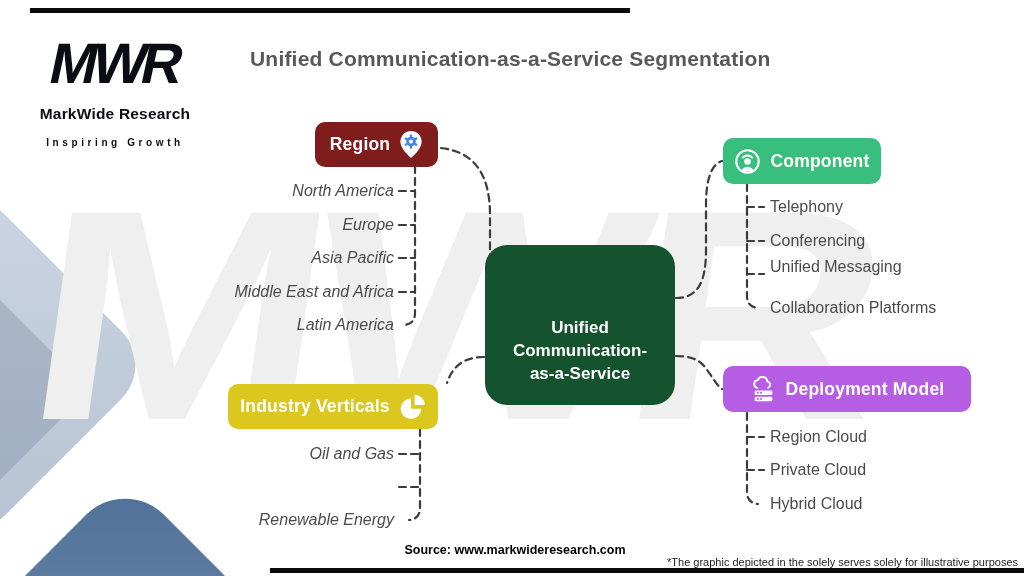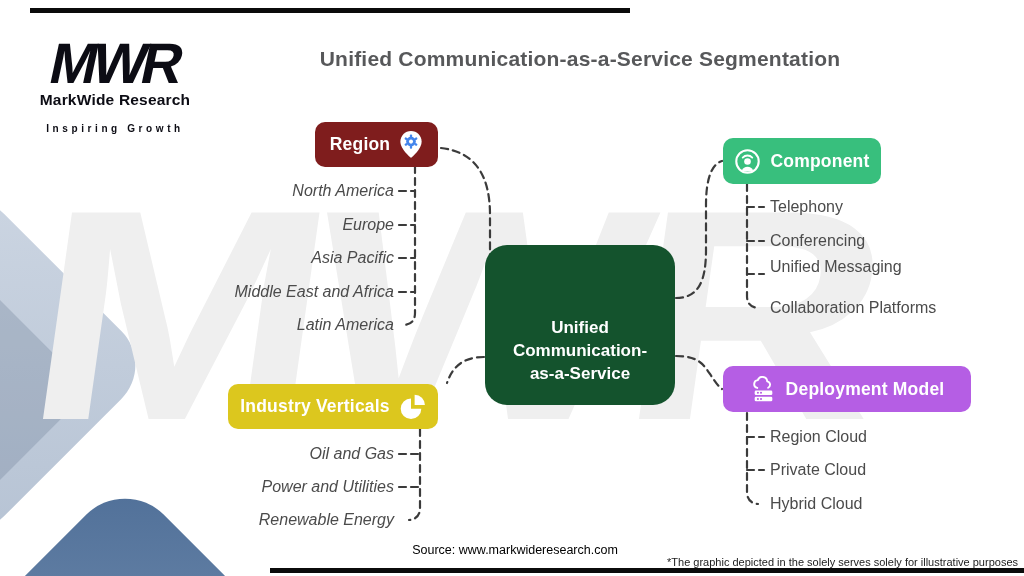--- a/index.html
+++ b/index.html
@@ -17,26 +17,26 @@
   }
   .accent-bar{position:absolute;background:#0b0b0b;z-index:6;}
   .accent-bar.top{left:30px;top:8px;width:600px;height:5px;}
   .accent-bar.bottom{left:270px;top:568px;width:754px;height:5px;}
   
   .logo{position:absolute;left:30px;top:36px;width:170px;text-align:center;z-index:5;color:#0c0c14;}
   .logo .monogram{
     font-size:57px;font-weight:900;line-height:.95;letter-spacing:-5px;
     transform:skewX(-12deg);display:inline-block;
   }
-  .logo .name{font-size:15.5px;font-weight:800;letter-spacing:.2px;margin-top:1px;}
+  .logo .name{font-size:15.5px;font-weight:800;letter-spacing:.2px;margin-top:15px;}
   .logo .tagline{font-size:10px;font-weight:700;letter-spacing:3.6px;margin-top:14px;}
   
   .title{
     position:absolute;left:250px;top:47px;width:660px;z-index:5;
-    font-size:21px;font-weight:700;color:#57585a;text-align:center;letter-spacing:.2px;
+    font-size:21px;font-weight:700;color:#57585a;text-align:left;letter-spacing:.2px;
   }
   
   .connectors{position:absolute;left:0;top:0;z-index:3;}
   .connectors path{fill:none;stroke:#3b3b3b;stroke-width:2.2;stroke-dasharray:7 5;stroke-linecap:round;}
   
   .node{
     position:absolute;z-index:5;display:flex;align-items:center;justify-content:center;gap:9px;
     border-radius:10px;color:#fff;font-size:17.5px;font-weight:700;letter-spacing:.2px;
   }
   .node-region{left:315px;top:122px;width:123px;height:45px;background:#7f1d1d;}
@@ -52,21 +52,21 @@
   }
   
   .item{
     position:absolute;z-index:5;font-size:16px;color:#4b4b4b;line-height:22px;white-space:nowrap;
   }
   .item.left{right:630px;text-align:right;font-style:italic;}
   .item.right{left:770px;text-align:left;}
   
   .source{
     position:absolute;left:330px;top:543px;width:370px;z-index:5;text-align:center;
-    font-size:12.5px;font-weight:400;color:#000;
+    font-size:12.5px;font-weight:700;color:#000;
   }
   .disclaimer{
     position:absolute;right:6px;top:556px;z-index:7;
     font-size:11px;color:#1c1c1c;
   }
 </style>
 </head>
 <body>
 
 <div class="stage">
@@ -185,21 +185,20 @@
   <div class="item left" style="top:247px">Asia Pacific</div>
   <div class="item left" style="top:281px">Middle East and Africa</div>
   <div class="item left" style="top:314px">Latin America</div>
 
   <div class="item right" style="top:196px">Telephony</div>
   <div class="item right" style="top:230px">Conferencing</div>
   <div class="item right" style="top:256px">Unified Messaging</div>
   <div class="item right" style="top:297px">Collaboration Platforms</div>
 
   <div class="item left" style="top:443px">Oil and Gas</div>
-  <div class="item left" style="top:476px">Power and Utilities</div>
   <div class="item left" style="top:509px">Renewable Energy</div>
 
   <div class="item right" style="top:426px">Region Cloud</div>
   <div class="item right" style="top:459px">Private Cloud</div>
   <div class="item right" style="top:493px">Hybrid Cloud</div>
 
   <div class="source">Source: www.markwideresearch.com</div>
   <div class="disclaimer">*The graphic depicted in the solely serves solely for illustrative purposes</div>
 
 </div>

